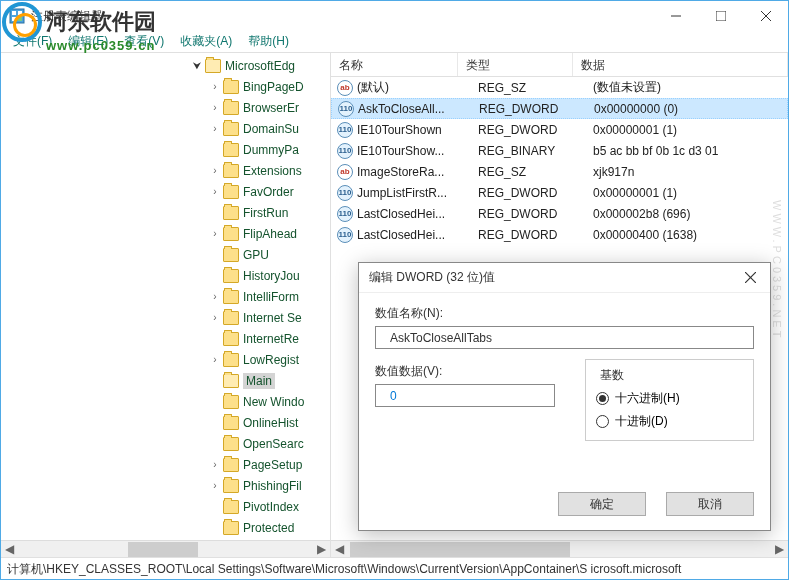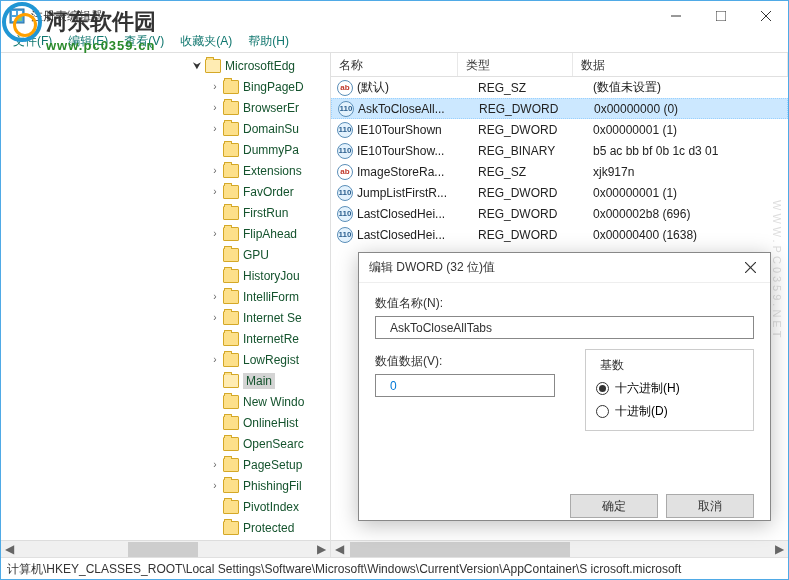--- a/index.html
+++ b/index.html
@@ -61,37 +61,37 @@
 
 .hscroll { position: absolute; bottom: 0; left: 0; right: 0; height: 17px; background: #f0f0f0; display: flex; align-items: center; border-top: 1px solid #ddd; }
 .hscroll .arrow { width: 17px; height: 17px; display: flex; align-items: center; justify-content: center; color: #666; }
 .hscroll .track { flex: 1; position: relative; height: 17px; }
 .hscroll .thumb { position: absolute; height: 15px; top: 1px; background: #cdcdcd; border-radius: 0; }
 
 
 .statusbar { height: 22px; border-top: 1px solid #e0e0e0; padding: 3px 6px; color: #333; white-space: nowrap; overflow: hidden; }
 
 
-.dialog { position: absolute; left: 358px; top: 252px; width: 413px; height: 269px; background: #fff; border: 1px solid #888; box-shadow: 0 4px 20px rgba(0,0,0,0.25); z-index: 200; display: flex; flex-direction: column; }
+.dialog { position: absolute; left: 358px; top: 262px; width: 413px; height: 269px; background: #fff; border: 1px solid #888; box-shadow: 0 4px 20px rgba(0,0,0,0.25); z-index: 200; display: flex; flex-direction: column; }
 .dlg-title { height: 30px; display: flex; align-items: center; padding-left: 10px; border-bottom: 1px solid #eee; }
 .dlg-title .t { flex: 1; color: #333; }
 .dlg-close { width: 40px; height: 29px; display: flex; align-items: center; justify-content: center; color: #333; }
 .dlg-body { padding: 12px 16px; flex: 1; }
 .dlg-label { color: #333; margin-bottom: 4px; }
 .dlg-input { width: 100%; height: 23px; border: 1px solid #888; padding: 2px 14px; background: #fff; color: #333; margin-bottom: 14px; }
 .dlg-input.val { width: 180px; color: #0078d7; }
 .dlg-input.val::selection { background: #0078d7; color: #fff; }
 .dlg-row { display: flex; gap: 30px; }
 .dlg-col { flex: 1; }
 .fieldset { border: 1px solid #ccc; padding: 8px 10px 10px; margin-top: -4px; }
 .fieldset .legend { background: #fff; padding: 0 4px; margin-top: -16px; display: inline-block; color: #333; }
 .radio-row { display: flex; align-items: center; margin-top: 6px; }
 .radio { width: 13px; height: 13px; border: 1px solid #333; border-radius: 50%; margin-right: 6px; position: relative; }
 .radio.checked::after { content: ''; position: absolute; width: 7px; height: 7px; background: #333; border-radius: 50%; top: 2px; left: 2px; }
-.dlg-buttons { display: flex; justify-content: flex-end; gap: 8px; padding: 0 16px 2px; }
+.dlg-buttons { display: flex; justify-content: flex-end; gap: 20px; padding: 0 16px 14px; }
 .dlg-btn { width: 88px; height: 24px; border: 1px solid #aaa; background: #e1e1e1; color: #333; display: flex; align-items: center; justify-content: center; }
 </style>
 </head>
 <body>
 
 <div class="watermark">
   <div class="logo">
     <div class="ring"></div>
     <div class="txt1">河东软件园</div>
   </div>

